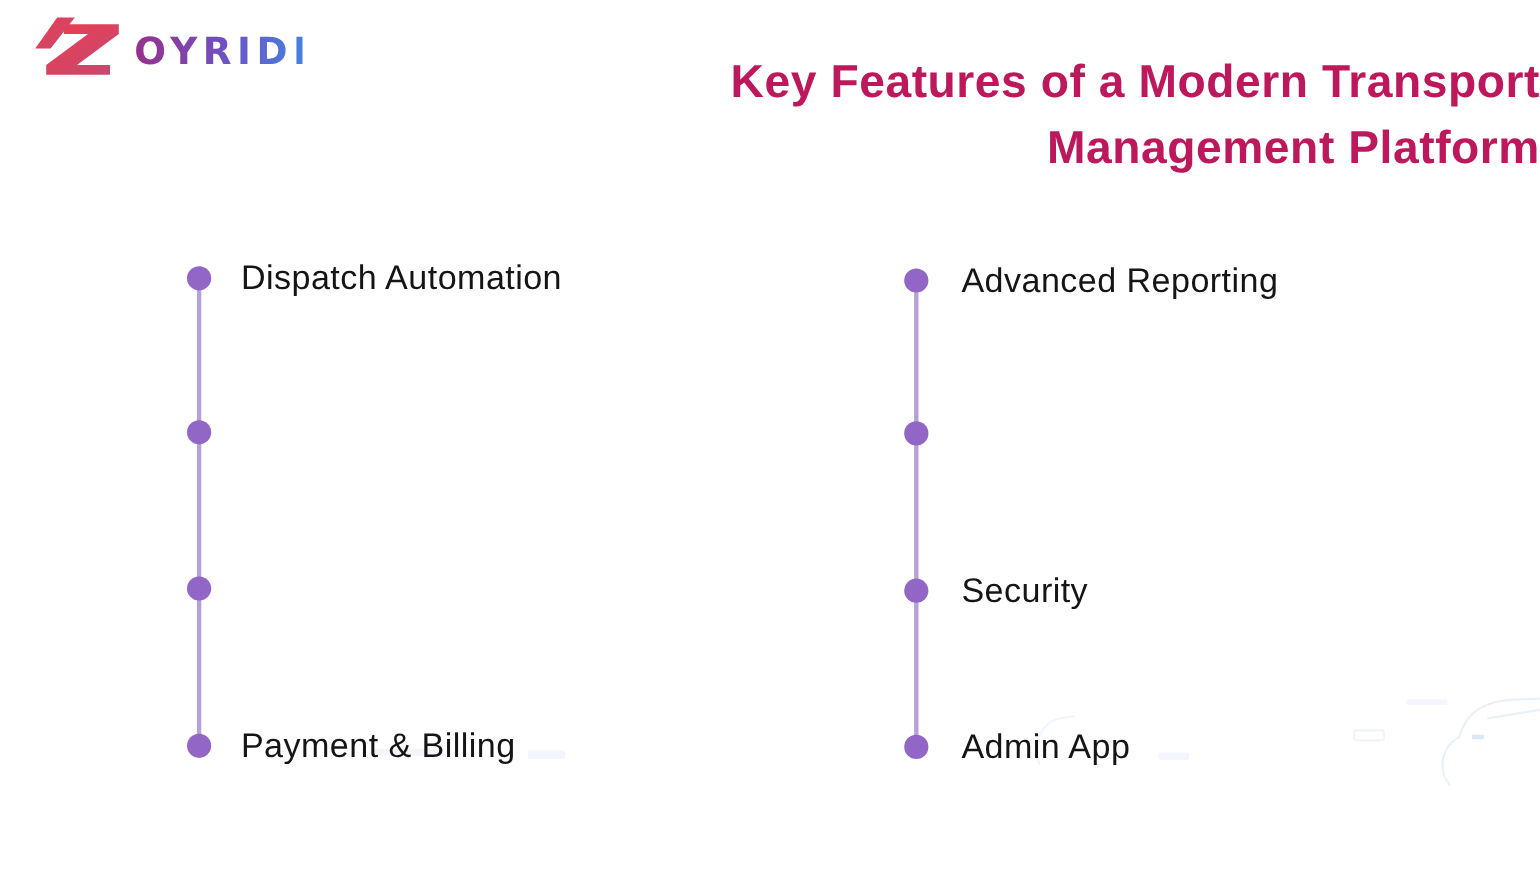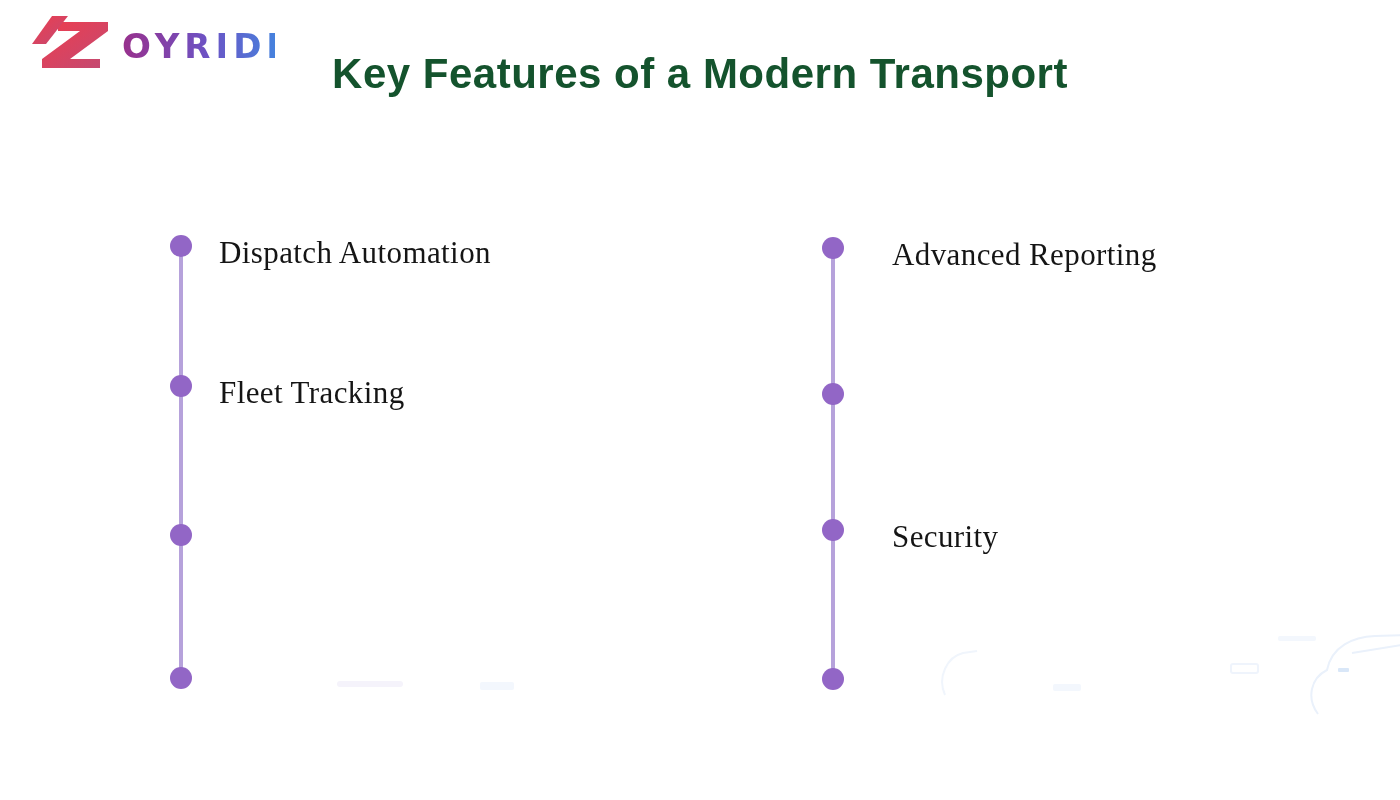--- a/index.html
+++ b/index.html
@@ -28,50 +28,50 @@
     width: 245px;
     height: 62px;
   }
 
   
   .title {
     position: absolute;
     top: 44px;
     left: 0;
     width: 1400px;
-    text-align: center;
-    color: #14532d;
+    text-align: right;
+    color: #be185d;
     font-size: 42px;
     line-height: 60px;
     font-weight: 700;
     letter-spacing: 0.5px;
   }
   .title .line { display: block; }
 
   
   .timeline-line {
     position: absolute;
     width: 4px;
     border-radius: 2px;
     background: #B6A2DB;
   }
   .timeline-line.left  { left: 179px; top: 253px; height: 425px; }
   .timeline-line.right { left: 831px; top: 255px; height: 424px; }
 
   .feature-row {
     position: absolute;
     display: flex;
+    align-items: center;
     transform: translateY(-50%);
     white-space: nowrap;
-    font-family: Liberation Serif, serif;
   }
   .feature-row.col-left  { left: 170px; }
   .feature-row.col-right { left: 822px; }
   .feature-row.col-left  .label { margin-left: 27px; }
-  .feature-row.col-right .label { margin-left: 48px; }
+  .feature-row.col-right .label { margin-left: 30px; }
 
   .dot {
     width: 22px;
     height: 22px;
     border-radius: 50%;
     background: #9266C6;
     flex: 0 0 auto;
   }
   .label {
     font-size: 31px;
@@ -116,47 +116,49 @@
       <polygon fill="url(#zg)" points="28,8 78,8 78,17 40,45 70,45 70,54 12,54 12,45 50,17 28,17"></polygon>
       <polygon fill="url(#zg)" points="22,2 38,2 16,30 2,30"></polygon>
     </g>
 
     <text x="92" y="44" font-family="DejaVu Sans, sans-serif" font-size="34" font-weight="bold" letter-spacing="5" fill="url(#lg)">OYRIDE</text>
   </svg>
 </div>
 
 <h1 class="title">
   <span class="line">Key Features of a Modern Transport</span>
+  <span class="line">Management Platform</span>
 </h1>
 
 <div class="timeline-line left"></div>
 
 <div class="feature-row col-left" style="top:253px">
   <span class="dot"></span>
   <span class="label">Dispatch Automation</span>
 </div>
 <div class="feature-row col-left" style="top:393px">
   <span class="dot"></span>
-  <span class="label">Fleet Tracking</span>
 </div>
 <div class="feature-row col-left" style="top:535px">
   <span class="dot"></span>
 </div>
 <div class="feature-row col-left" style="top:678px">
   <span class="dot"></span>
+  <span class="label">Payment &amp; Billing</span>
 </div>
 
 <div class="timeline-line right"></div>
 
 <div class="feature-row col-right" style="top:255px">
   <span class="dot"></span>
   <span class="label">Advanced Reporting</span>
 </div>
 <div class="feature-row col-right" style="top:394px">
   <span class="dot"></span>
 </div>
 <div class="feature-row col-right" style="top:537px">
   <span class="dot"></span>
   <span class="label">Security</span>
 </div>
 <div class="feature-row col-right" style="top:679px">
   <span class="dot"></span>
+  <span class="label">Admin App</span>
 </div>
 
 </body></html>

